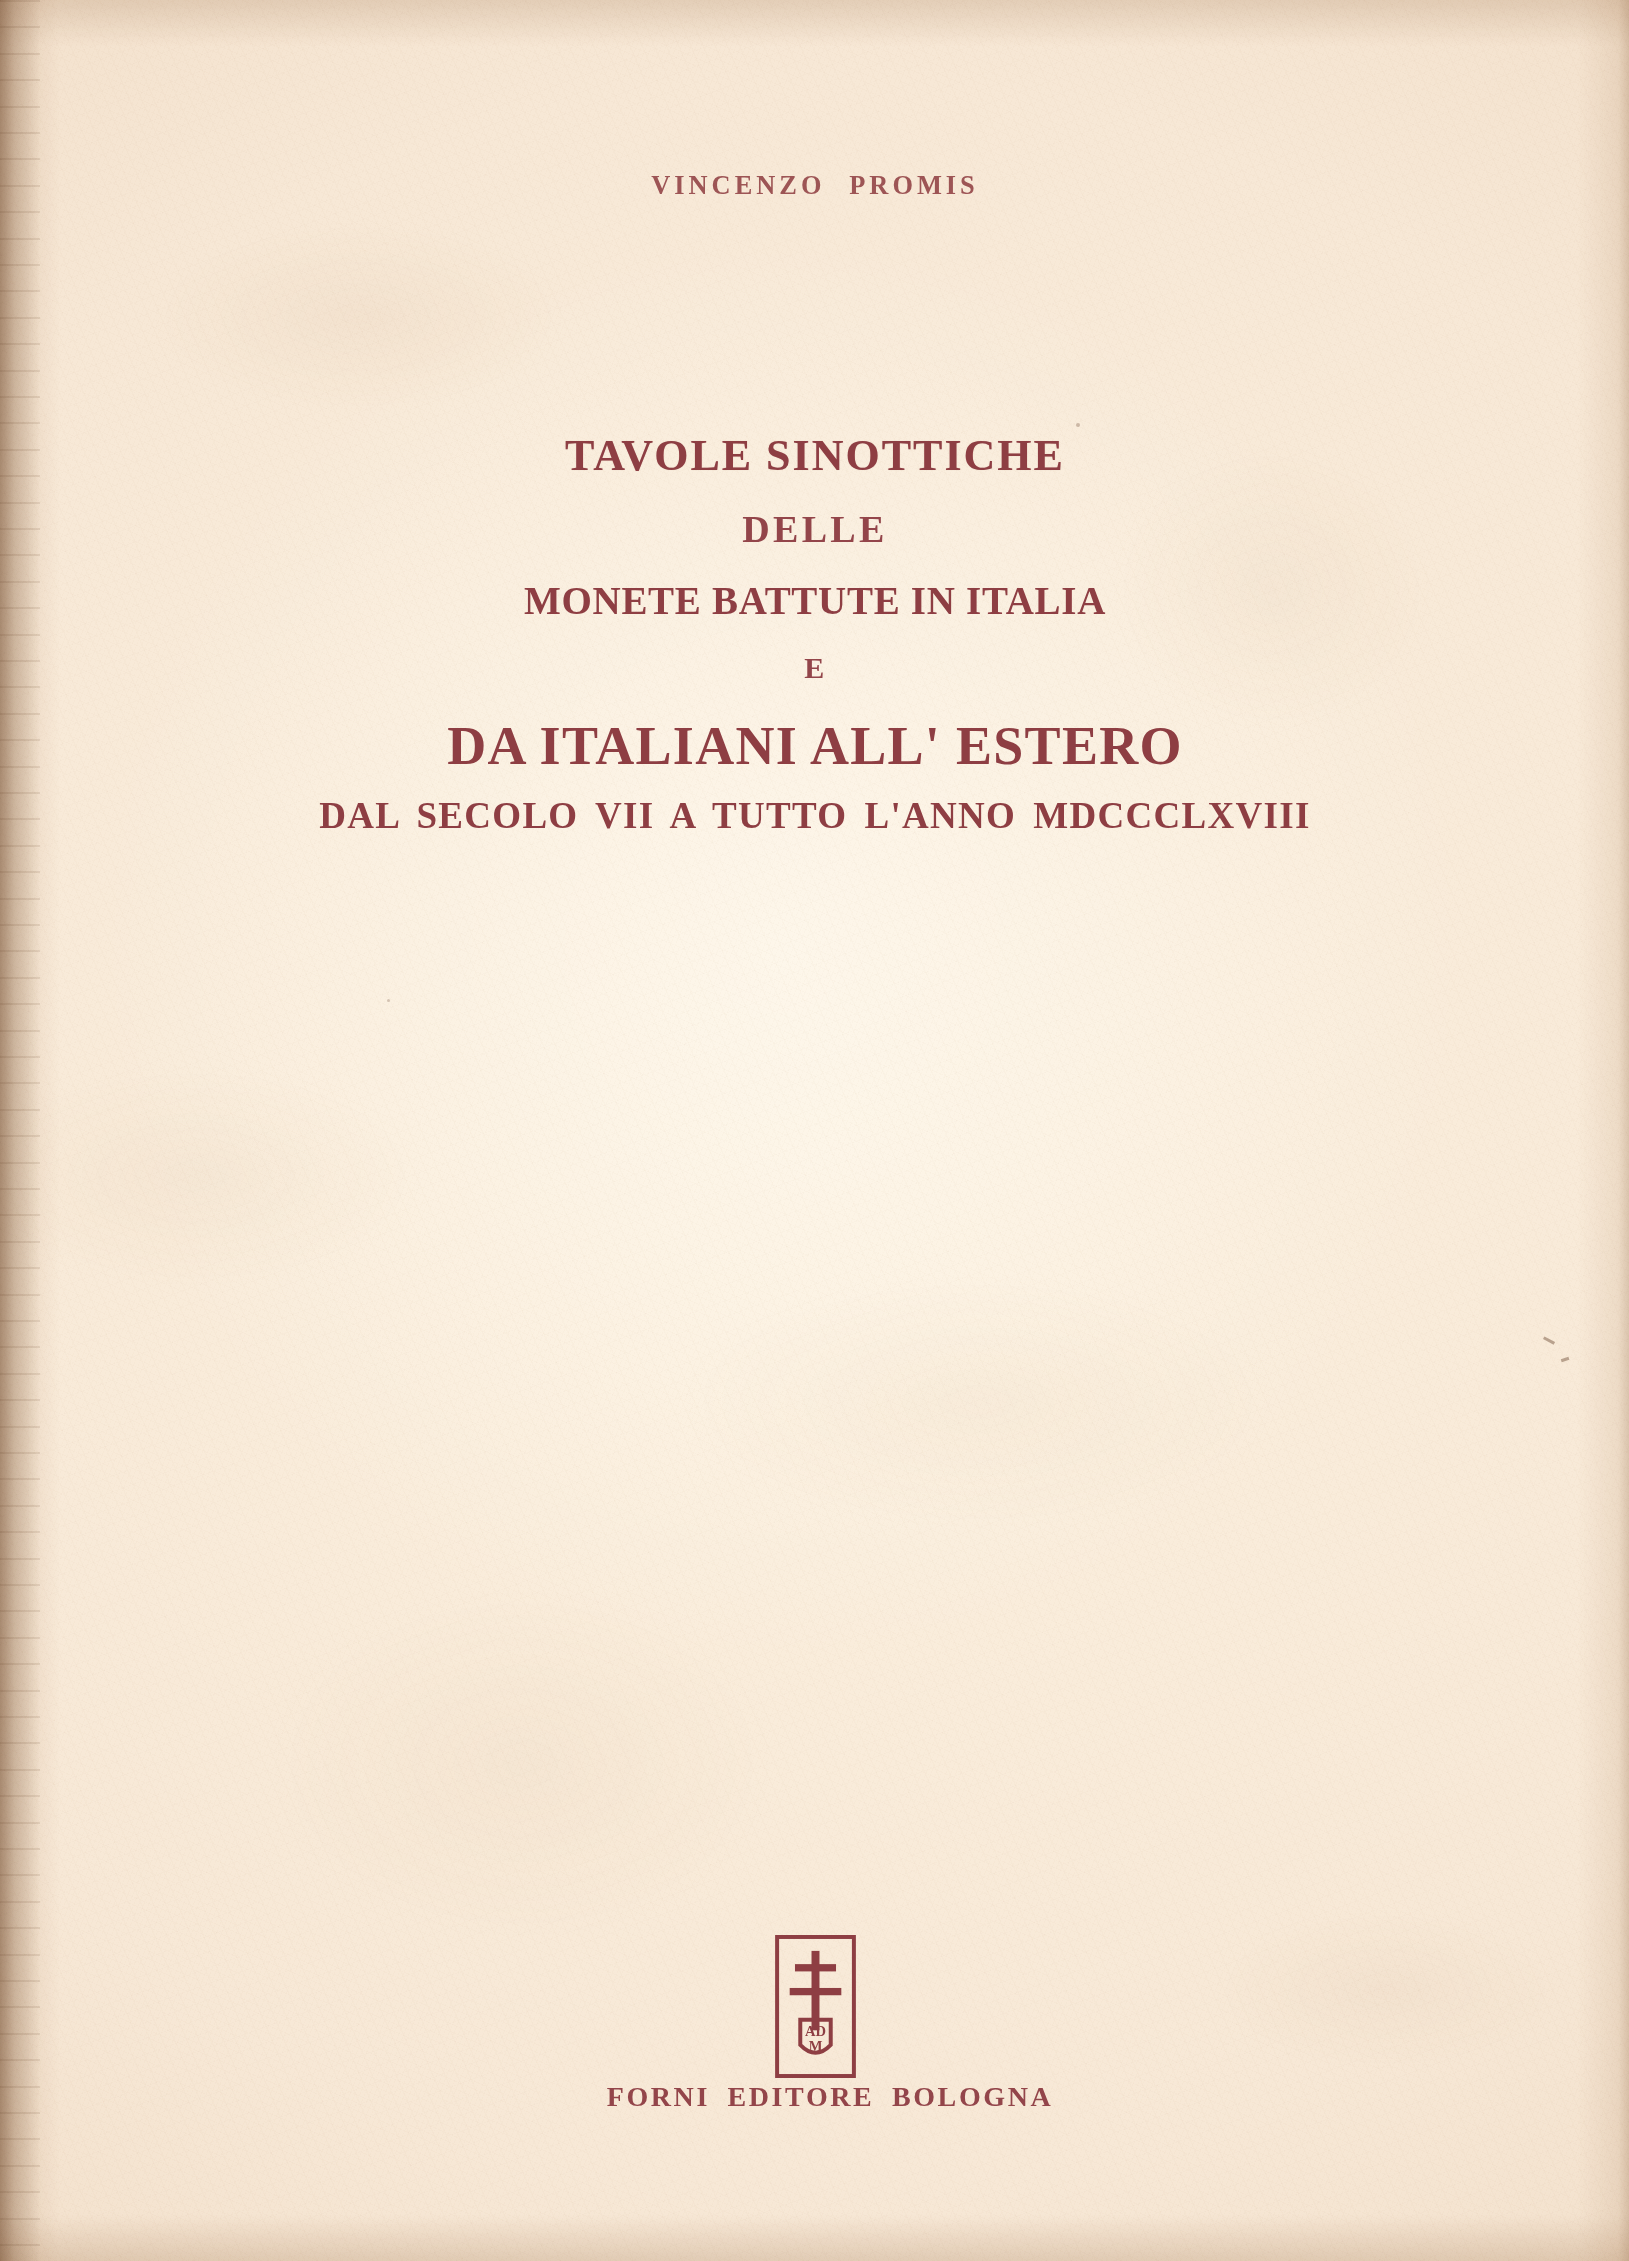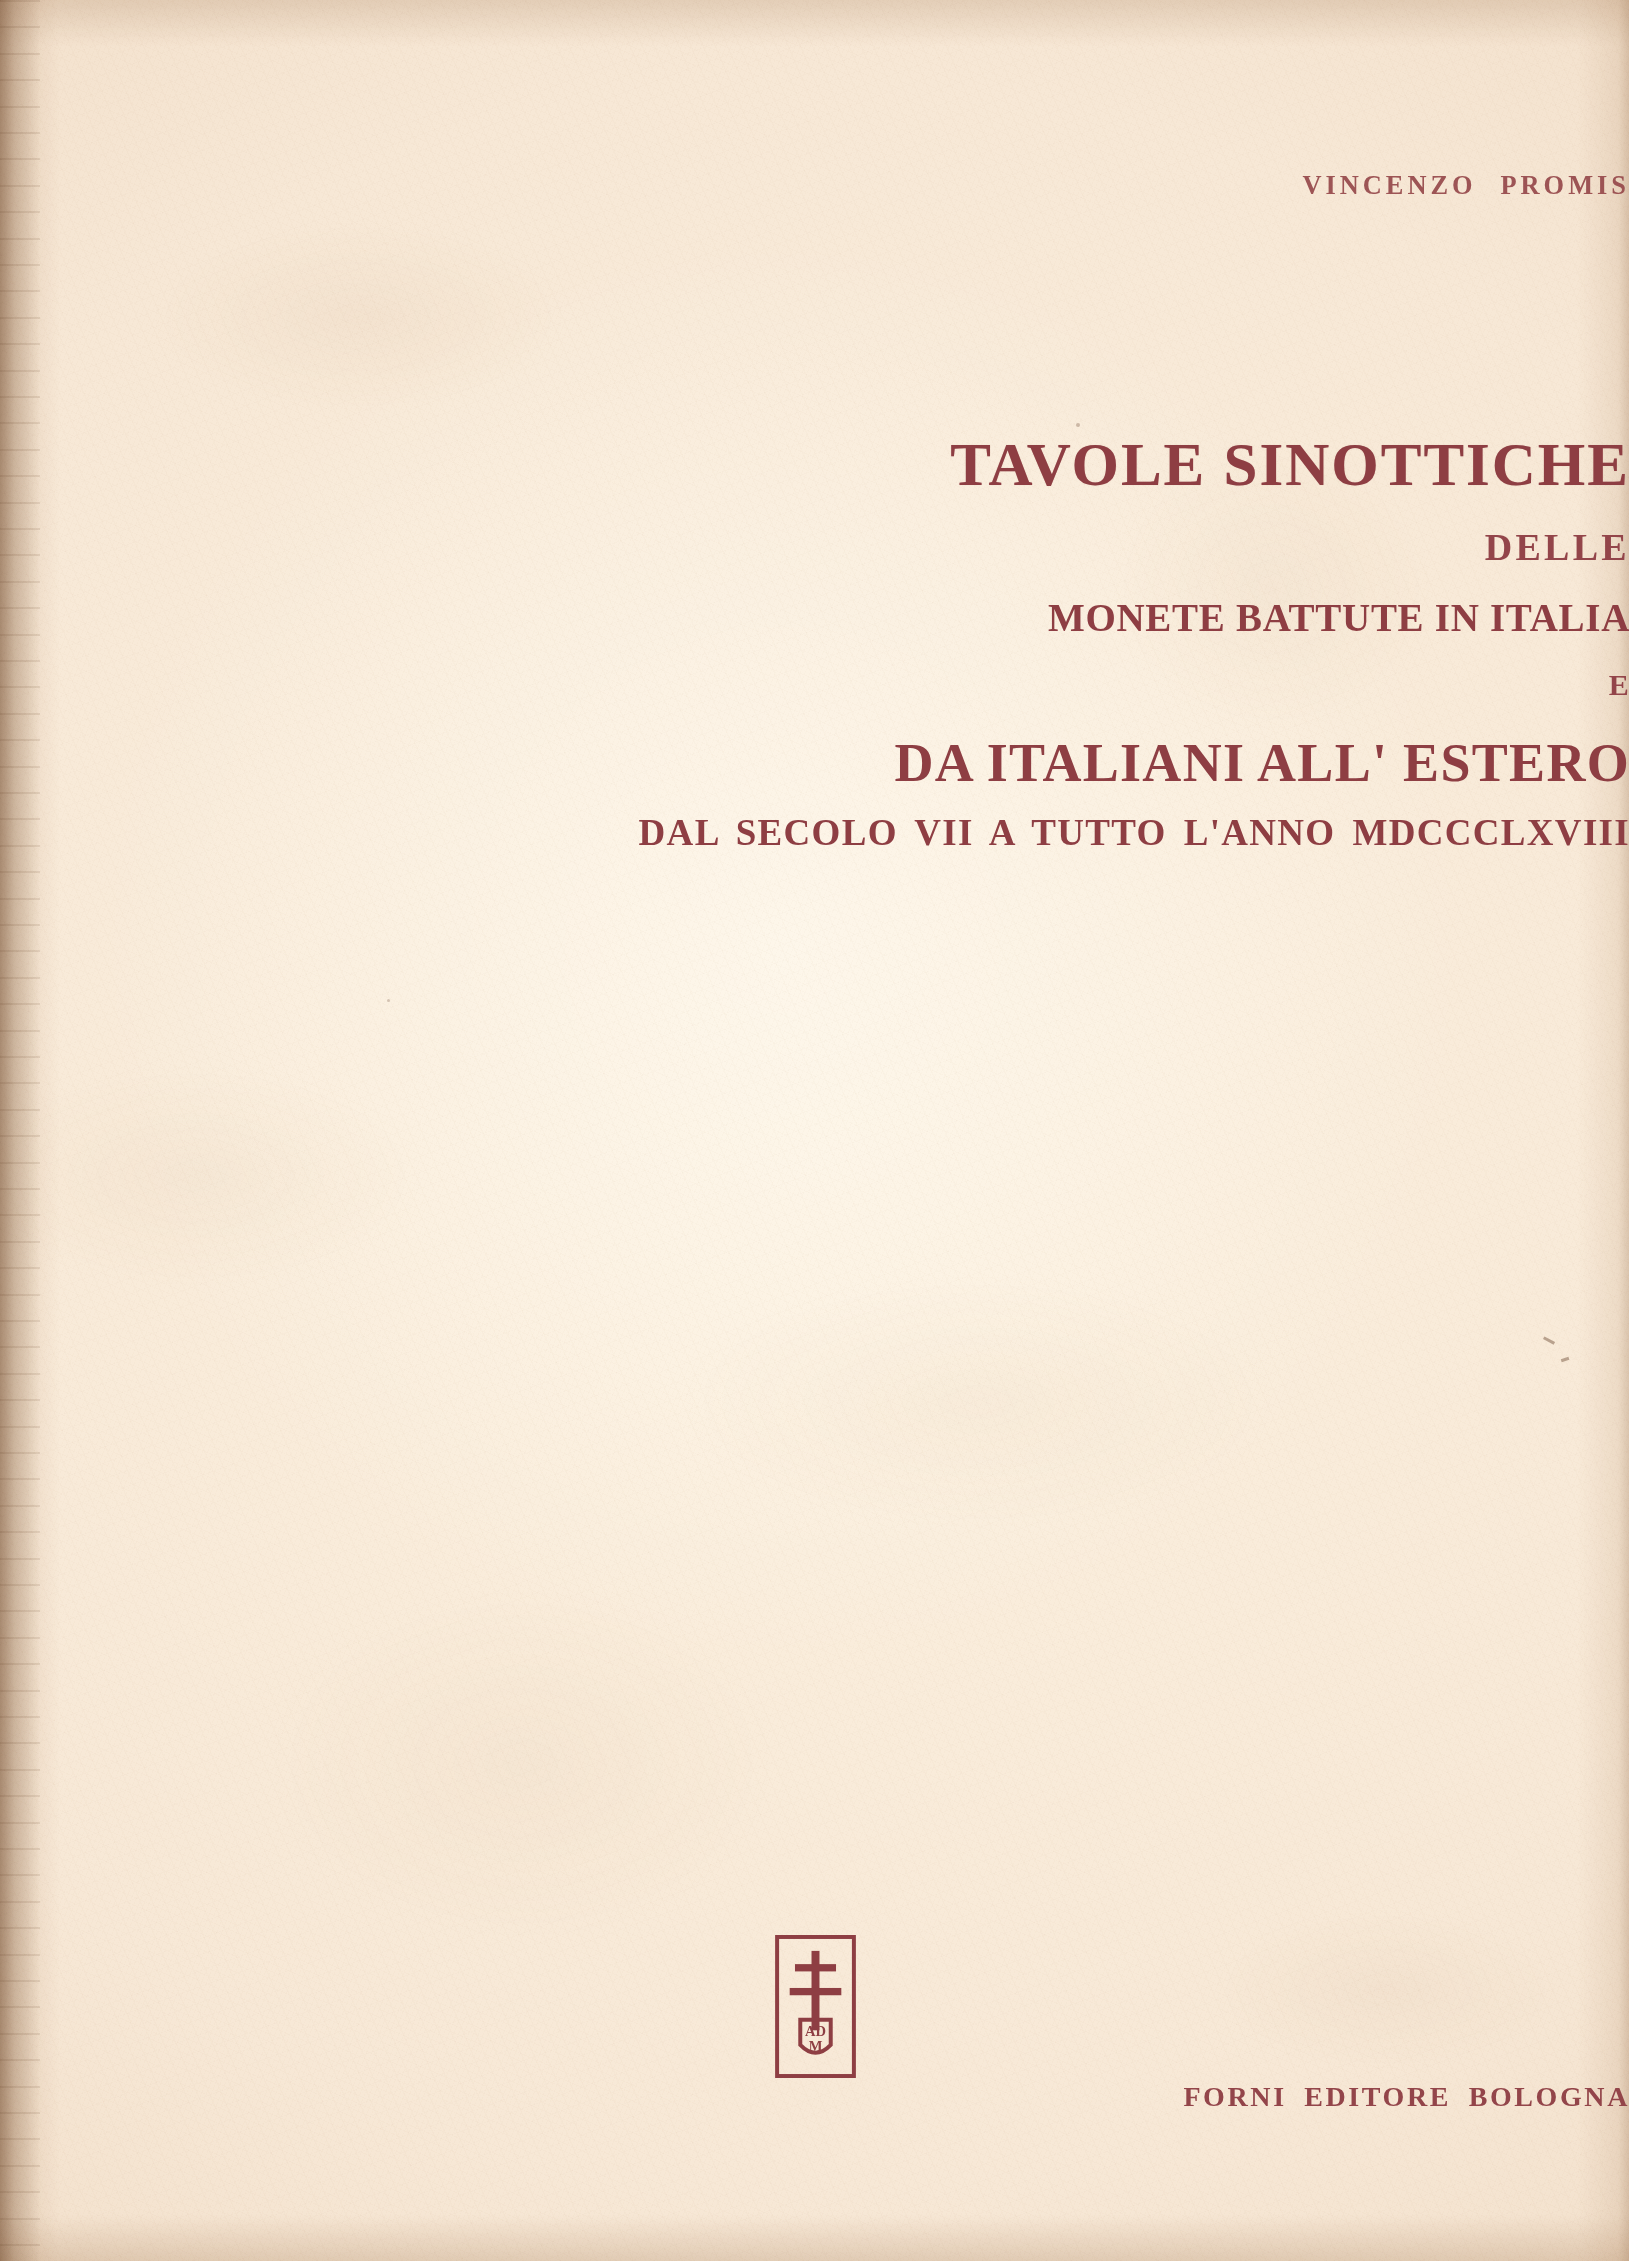--- a/index.html
+++ b/index.html
@@ -66,21 +66,21 @@
     height: 100%;
     pointer-events: none;
     background-image:
       linear-gradient(to right, rgba(120,85,55,0.35), rgba(255,255,255,0) 100%),
       repeating-linear-gradient(to bottom, rgba(110,78,50,0.12) 0px, rgba(110,78,50,0.12) 2px, rgba(0,0,0,0) 2px, rgba(0,0,0,0) 26.4px);
     mix-blend-mode: multiply;
   }
   .content {
     position: absolute;
     inset: 0;
-    text-align: right;
+    text-align: center;
     color: #8d3f44;
   }
   .author {
     position: absolute;
     top: 170px;
     left: 0;
     right: 0;
     font-family: "Liberation Serif", serif;
     font-weight: bold;
     font-size: 26.4px;
@@ -91,21 +91,21 @@
   }
   .block-title {
     position: absolute;
     top: 433px;
     left: 0;
     right: 0;
   }
   .t-main {
     font-family: "Liberation Serif", serif;
     font-weight: bold;
-    font-size: 61px;
+    font-size: 44px;
     letter-spacing: 2px;
     line-height: 1.05;
     color: #8e3e43;
     text-shadow: 0 0 0.7px rgba(142,62,67,0.35);
   }
   .t-small {
     font-family: "Liberation Serif", serif;
     font-weight: bold;
     font-size: 38px;
     letter-spacing: 3.3px;

